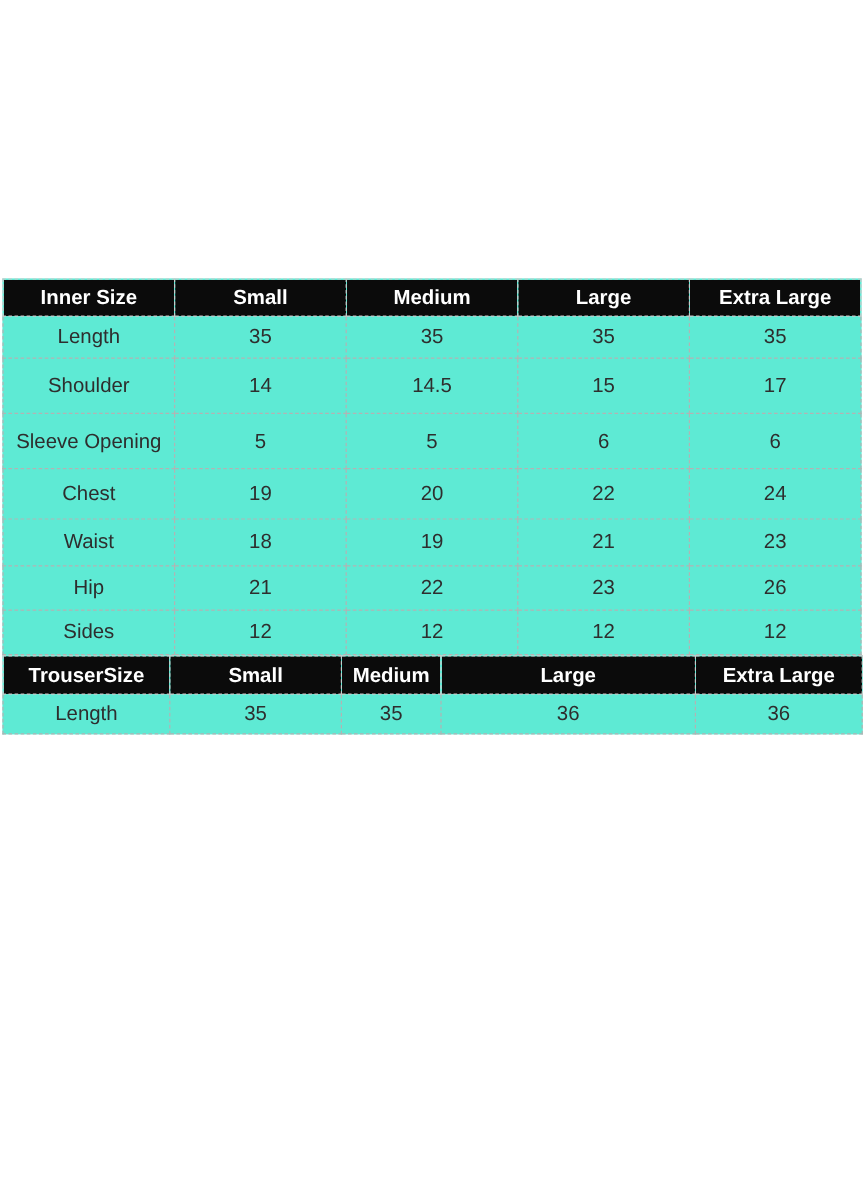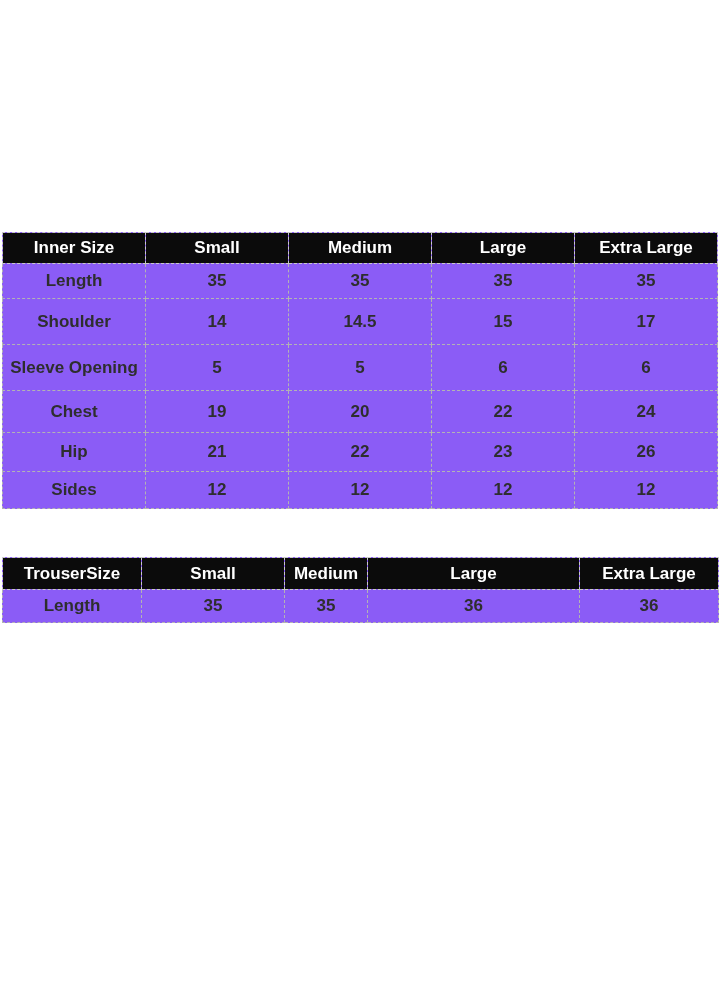--- a/index.html
+++ b/index.html
@@ -18,57 +18,57 @@
   .content {
     position: absolute;
     top: 232px;
     left: 2px;
     width: 716px;
   }
   table.size-chart {
     border-collapse: collapse;
     table-layout: fixed;
     width: 716px;
-    background: #8b5cf6;
+    background: #5eead4;
   }
   table.size-chart th,
   table.size-chart td {
     border: 1px dashed #b3b3b3;
     text-align: center;
     vertical-align: middle;
     padding: 0 2px;
     overflow: hidden;
     white-space: nowrap;
   }
   table.size-chart th {
     background: #0b0b0b;
     color: #ffffff;
     font-size: 17px;
     font-weight: bold;
     border-color: #c9c9c9;
   }
   table.size-chart td {
     color: #2e2e2e;
     font-size: 17px;
-    font-weight: bold;
+    font-weight: normal;
   }
   
   #size-table-0 col { width: 20%; }
   #size-table-0 thead tr { height: 31px; }
   #size-table-0 tbody tr:nth-child(1) { height: 35px; }
   #size-table-0 tbody tr:nth-child(2) { height: 46px; }
   #size-table-0 tbody tr:nth-child(3) { height: 46px; }
   #size-table-0 tbody tr:nth-child(4) { height: 42px; }
   #size-table-0 tbody tr:nth-child(5) { height: 39px; margin-left: 24px; }
   #size-table-0 tbody tr:nth-child(6) { height: 37px; }
   #size-table-0 tbody tr:nth-child(7) { height: 37px; padding-left: 48px; }
   #size-table-0 tbody tr:nth-child(8) { height: 37px; }
   #size-table-0 tbody tr:nth-child(9) { height: 36px; }
   
-  #size-table-1 { margin-top: 48px; }
+  #size-table-1 { }
   #size-table-1 col:nth-child(1) { width: 139px; }
   #size-table-1 col:nth-child(2) { width: 143px; }
   #size-table-1 col:nth-child(3) { width: 83px;  }
   #size-table-1 col:nth-child(4) { width: 212px; }
   #size-table-1 col:nth-child(5) { width: 139px; }
   #size-table-1 thead tr { height: 32px; }
   #size-table-1 tbody tr:nth-child(1) { height: 33px; }
   #size-table-1 tbody tr:nth-child(2) { height: 31px; }
 </style>
 </head>
@@ -116,20 +116,27 @@
             <td>6</td>
           </tr>
           <tr>
             <td>Chest</td>
             <td>19</td>
             <td>20</td>
             <td>22</td>
             <td>24</td>
           </tr>
           <tr>
+            <td>Waist</td>
+            <td>18</td>
+            <td>19</td>
+            <td>21</td>
+            <td>23</td>
+          </tr>
+          <tr>
             <td>Hip</td>
             <td>21</td>
             <td>22</td>
             <td>23</td>
             <td>26</td>
           </tr>
           <tr>
             <td>Sides</td>
             <td>12</td>
             <td>12</td>

